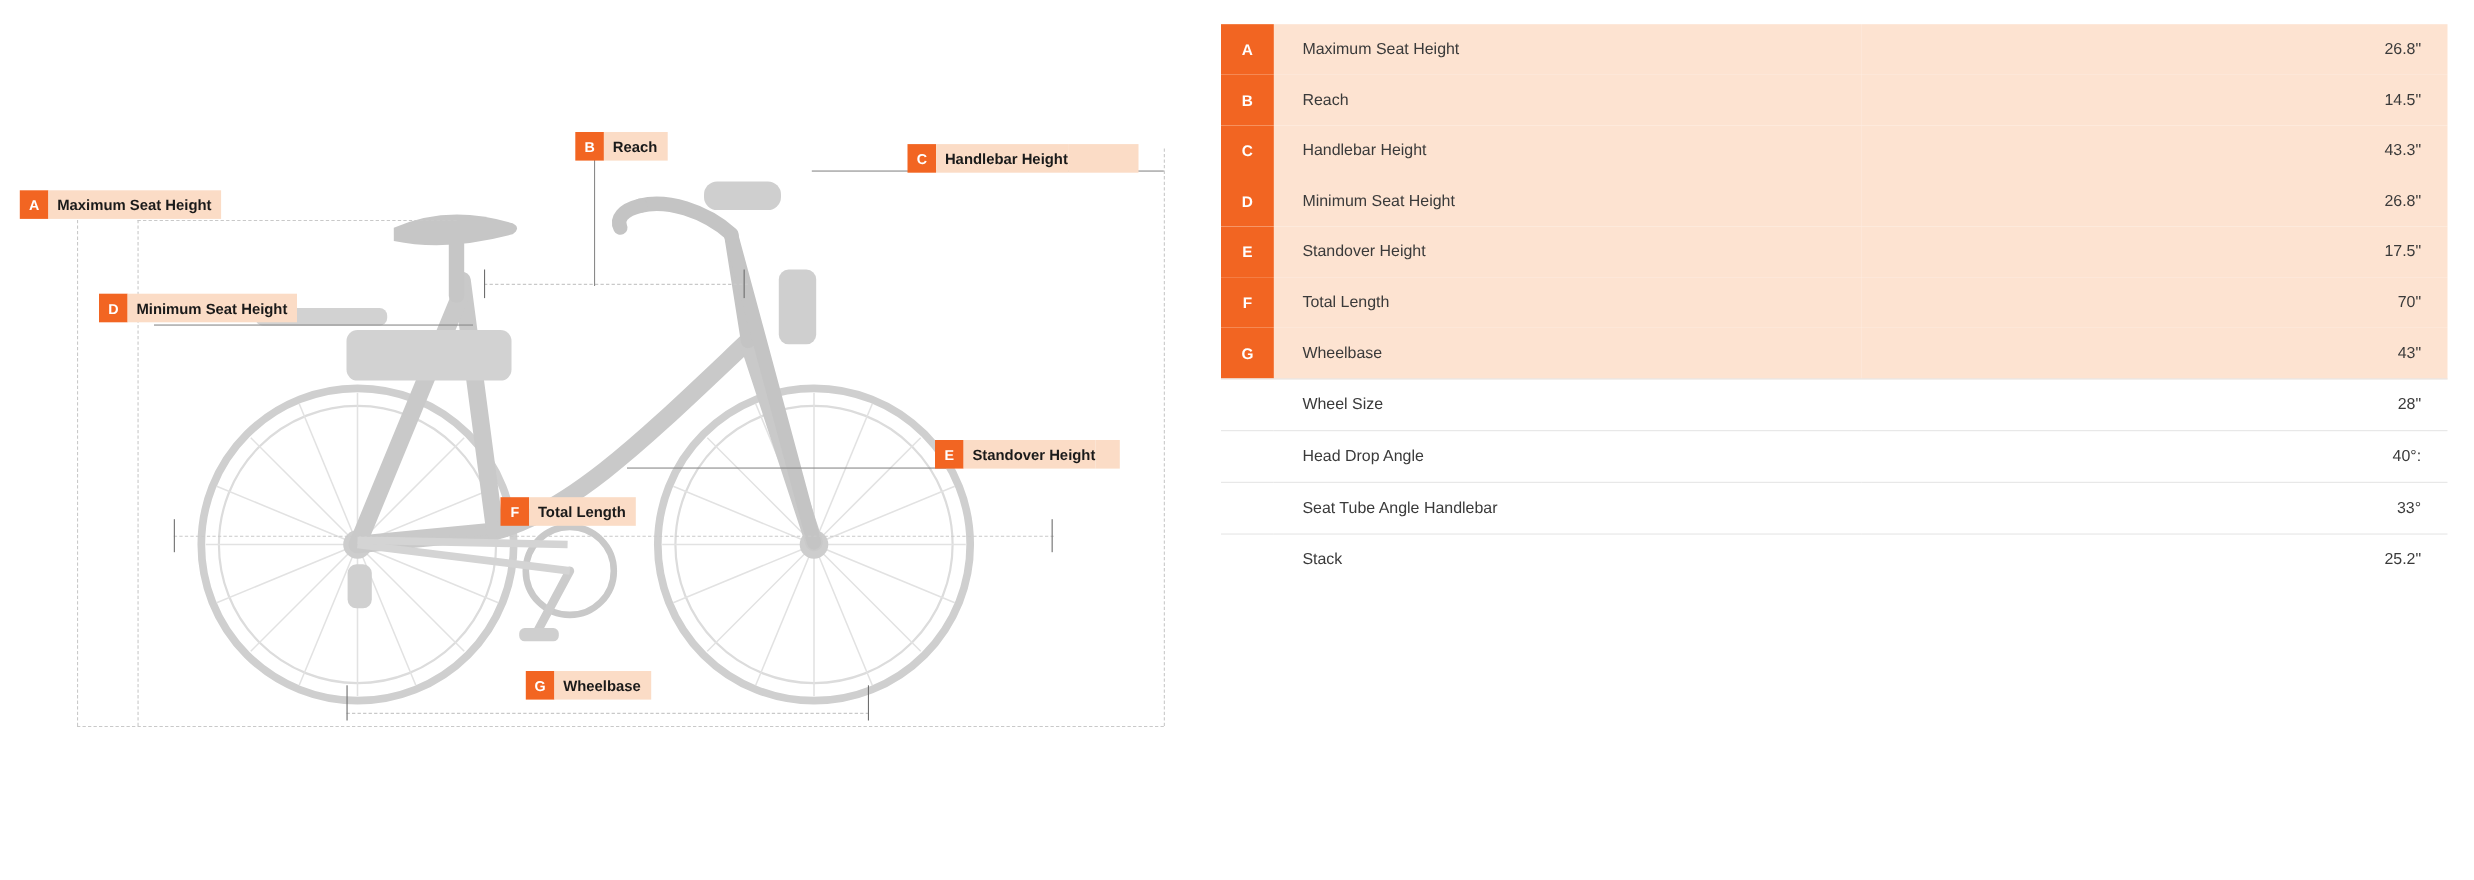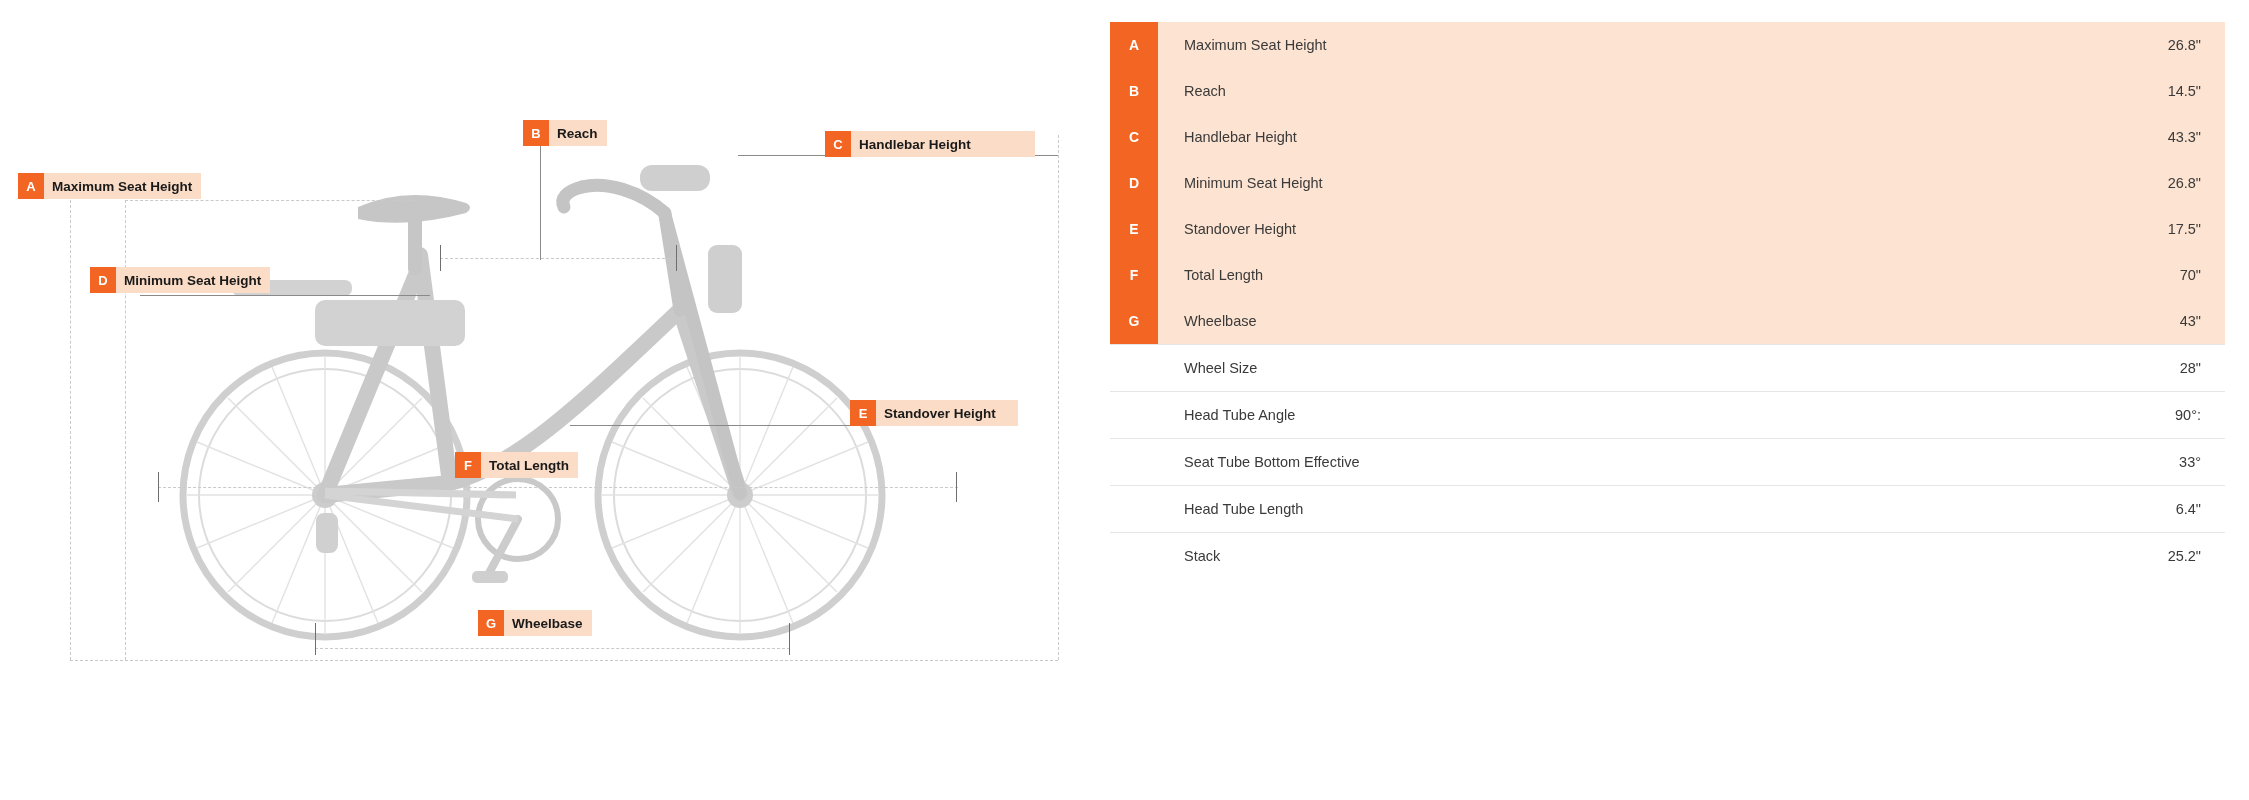--- a/index.html
+++ b/index.html
@@ -401,36 +401,29 @@
           <td class="badge-cell">
               <div class="row-badge empty"></div>
             </td>
           <td class="name-cell">Wheel Size</td>
           <td class="value-cell">28"</td>
         </tr>
         <tr class="plain">
           <td class="badge-cell">
               <div class="row-badge empty"></div>
             </td>
-          <td class="name-cell">Head Tube Angle</td>
-          <td class="value-cell">90°:</td>
+          <td class="name-cell">Head Drop Angle</td>
+          <td class="value-cell">40°:</td>
         </tr>
         <tr class="plain">
           <td class="badge-cell">
               <div class="row-badge empty"></div>
             </td>
-          <td class="name-cell">Seat Tube Bottom Effective</td>
+          <td class="name-cell">Seat Tube Angle Handlebar</td>
           <td class="value-cell">33°</td>
-        </tr>
-        <tr class="plain">
-          <td class="badge-cell">
-              <div class="row-badge empty"></div>
-            </td>
-          <td class="name-cell">Head Tube Length</td>
-          <td class="value-cell">6.4"</td>
         </tr>
         <tr class="plain">
           <td class="badge-cell">
               <div class="row-badge empty"></div>
             </td>
           <td class="name-cell">Stack</td>
           <td class="value-cell">25.2"</td>
         </tr>
       </tbody>
     </table>

